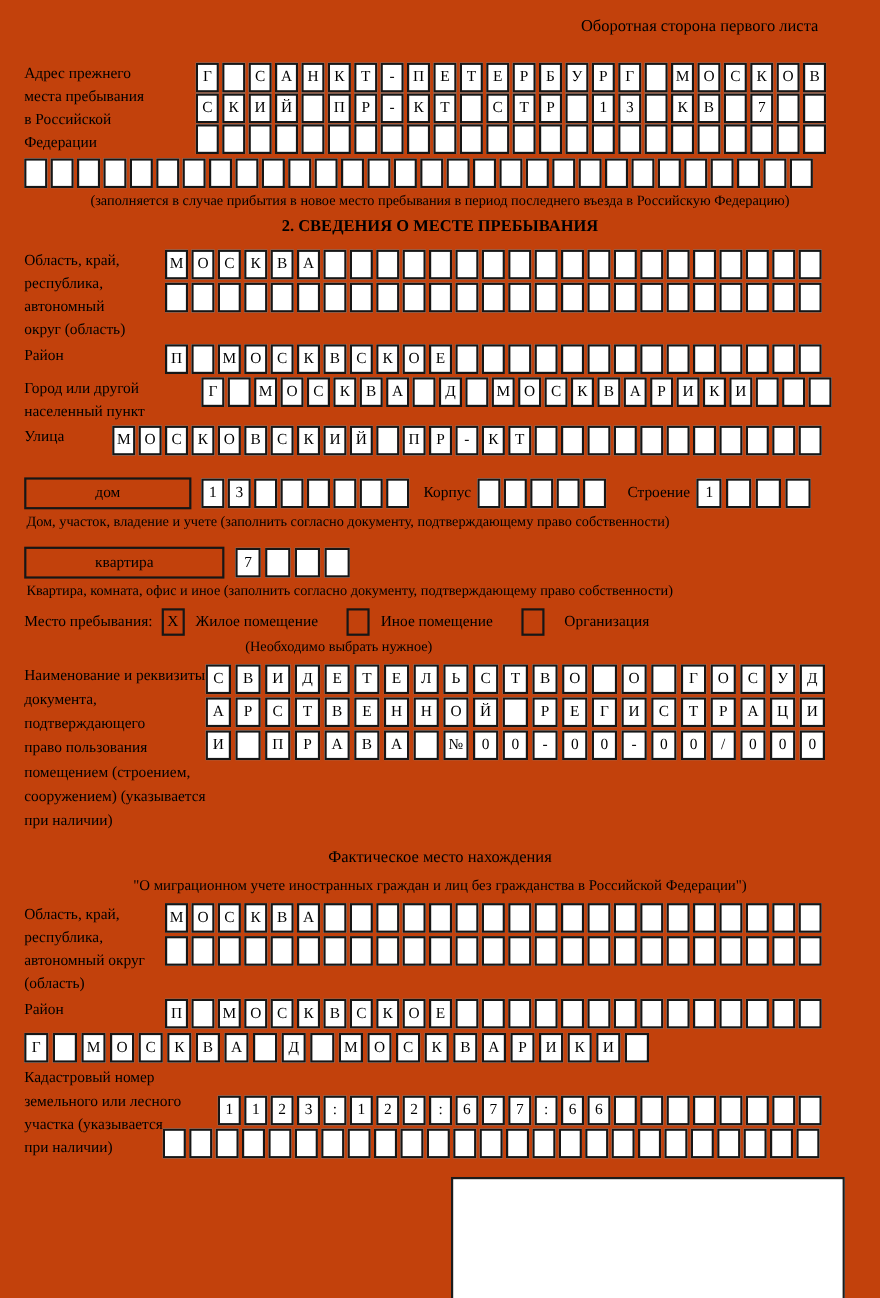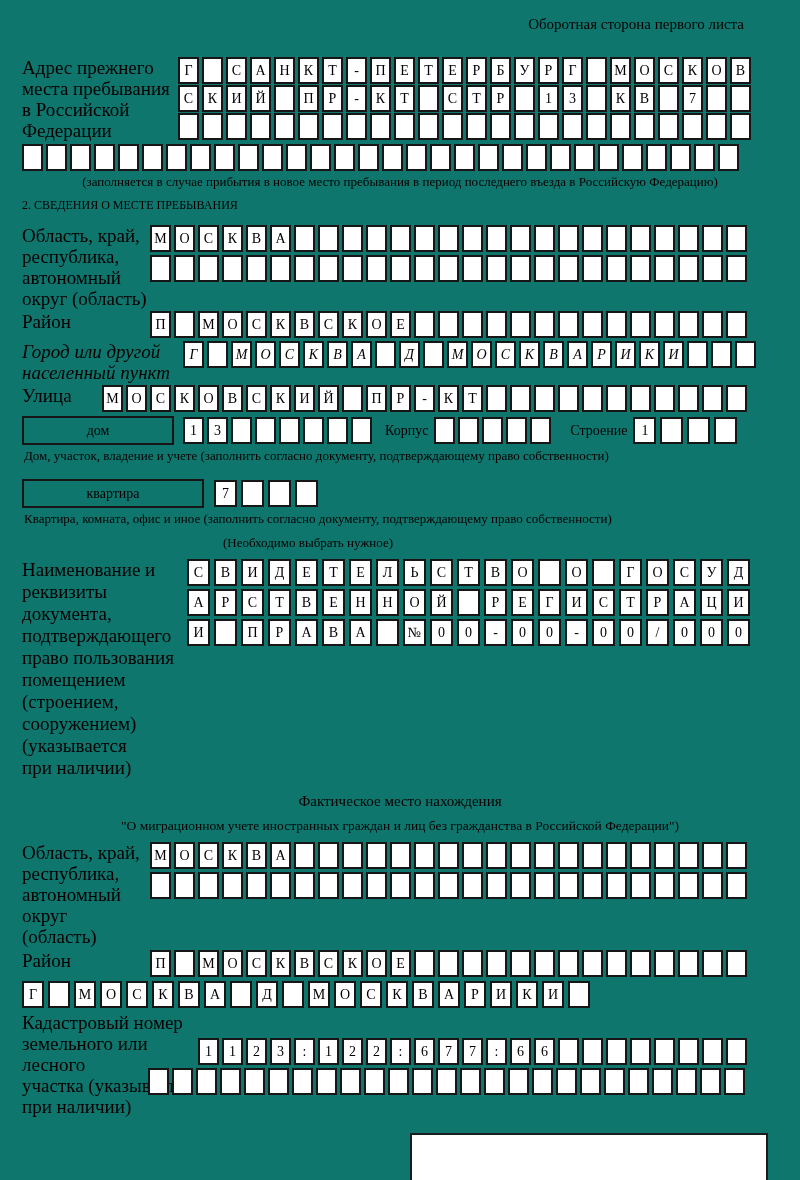--- a/index.html
+++ b/index.html
@@ -1,42 +1,42 @@
 <!DOCTYPE html>
 <html lang="ru"><head>
 <meta charset="utf-8">
 <style>
   html,body{margin:0;padding:0;background:#fff;}
   .page{
     width:800px;height:1180px;box-sizing:border-box;
     padding:16px 22px 10px 22px;
     font-family:"Liberation Serif","DejaVu Serif",serif;
-    color:#000;background:#0f766e;position:relative;overflow:hidden;
+    color:#000;background:#c2410c;position:relative;overflow:hidden;
   }
   .top-note{text-align:right;padding-right:34px;font-size:15px;margin-bottom:24px;}
   .frow{display:flex;align-items:flex-start;}
-  .flabel{white-space:pre-line;font-size:19px;line-height:21px;flex:0 0 auto;}
+  .flabel{white-space:pre-line;font-size:14px;line-height:21px;flex:0 0 auto;}
   .w156{width:156px;} .w128{width:128px;} .w161{width:161px;} .w80{width:80px;}
   .w165{width:165px;} .w150{width:141px;} .w176{width:176px;}
   .rows-col{display:flex;flex-direction:column;}
   .cells{display:flex;margin-bottom:1px;}
   .cell{
     box-sizing:border-box;flex:0 0 auto;width:21px;height:27px;margin-right:3px;
     border:2px solid #161616;display:flex;align-items:center;justify-content:center;
     font-size:14px;line-height:1;background:#fff;
   }
   .cells.p27 .cell{width:23px;margin-right:4px;}
   .cells.p26 .cell{width:22px;margin-right:4px;}
   .cells.mb3{margin-bottom:3px;}
   .full-row{margin-top:3px;}
   .caption{font-size:13px;text-align:center;margin:3px 0 8px 0;}
-  .sec-title{font-size:12px;font-weight:normal;text-align:left;margin:6px 0 12px 0;}
+  .sec-title{font-size:15px;font-weight:bold;text-align:center;margin:6px 0 12px 0;}
   .sub-title{font-size:15px;font-weight:normal;text-align:center;margin:14px 0 8px 0;}
   .note-line{font-size:13.5px;text-align:center;margin:0 0 4px 0;}
-  .house-row{display:flex;align-items:center;margin-top:3px;}
+  .house-row{display:flex;align-items:center;margin-top:19px;}
   .name-box{box-sizing:border-box;border:2px solid #161616;height:29px;display:flex;
     align-items:center;justify-content:center;font-size:14px;}
   .dom-box{width:152px;margin-right:9px;}
   .kv-box{width:182px;margin-right:10px;}
   .inline-lbl{font-size:14px;margin:0 6px 0 10px;}
   .chk-row{display:flex;align-items:center;margin:8px 0 2px 0;font-size:14px;}
   .chk{box-sizing:border-box;width:21px;height:25px;border:2px solid #161616;
     display:flex;align-items:center;justify-content:center;font-size:14px;flex:0 0 auto;}
   .chk-lbl{margin:0 26px 0 10px;}
   .chk-note{font-size:13px;text-align:center;width:380px;margin:2px 0 8px 96px;}
@@ -263,21 +263,21 @@
         <div class="cell"></div>
         <div class="cell"></div>
         <div class="cell"></div>
         <div class="cell"></div>
         <div class="cell"></div>
         <div class="cell"></div>
         <div class="cell"></div>
       </div>
   </div>
 
-  <div class="frow" style="margin-top:2px;font-style:italic;">
+  <div class="frow" style="margin-top:2px;">
     <div class="flabel w161">Город или другой
 населенный пункт</div>
     <div class="cells">
         <div class="cell">Г</div>
         <div class="cell"></div>
         <div class="cell">М</div>
         <div class="cell">О</div>
         <div class="cell">С</div>
         <div class="cell">К</div>
         <div class="cell">В</div>
@@ -368,20 +368,29 @@
     <div class="name-box kv-box">квартира</div>
     <div class="cells p27" style="margin-bottom:0;">
         <div class="cell">7</div>
         <div class="cell"></div>
         <div class="cell"></div>
         <div class="cell"></div>
       </div>
   </div>
   <div class="caption" style="text-align:left;margin-left:2px;">Квартира, комната, офис и иное (заполнить согласно документу, подтверждающему право собственности)</div>
 
+  <div class="chk-row">
+    <span>Место пребывания:</span>
+    <span class="chk" style="margin-left:8px;">X</span>
+    <span class="chk-lbl">Жилое помещение</span>
+    <span class="chk"></span>
+    <span class="chk-lbl">Иное помещение</span>
+    <span class="chk"></span>
+    <span class="chk-lbl" style="margin-right:0;margin-left:18px;">Организация</span>
+  </div>
   <div class="chk-note">(Необходимо выбрать нужное)</div>
 
   <div class="frow doc-block">
     <div class="flabel w165" style="line-height:22px;">Наименование и реквизиты
 документа, подтверждающего
 право пользования
 помещением (строением,
 сооружением) (указывается
 при наличии)</div>
     <div class="rows-col">

